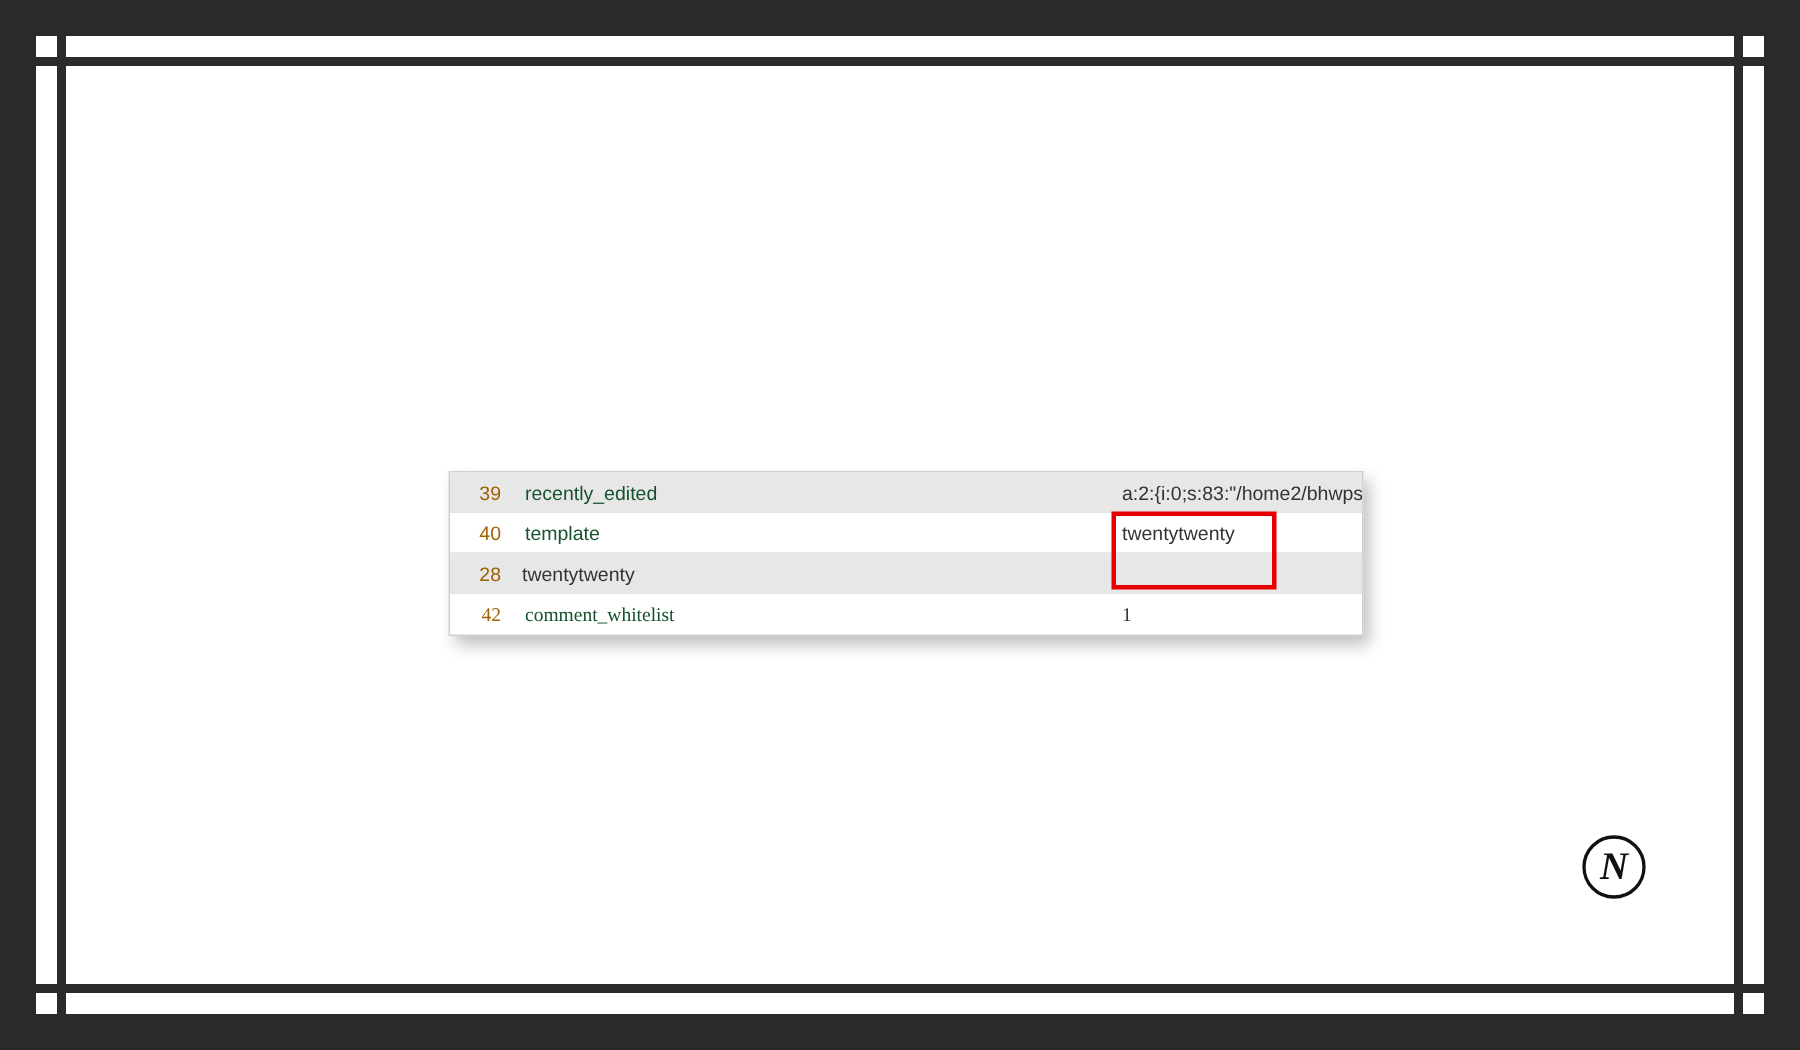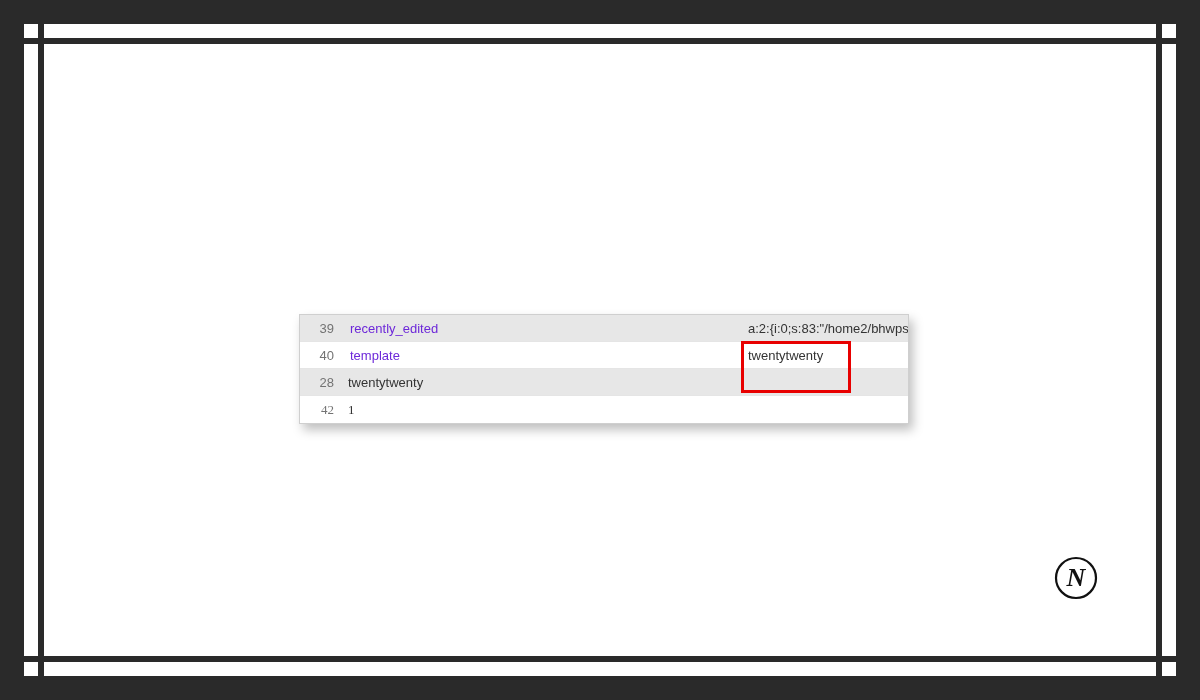--- a/index.html
+++ b/index.html
@@ -46,26 +46,26 @@
       align-items: center;
       height: 27px;
       border-bottom: 1px solid #e5e5e5;
     }
     .row:last-child { border-bottom: none; font-family: Liberation Serif, serif; }
     .row.shaded { background: #e7e7e7; }
     .cell-id {
       width: 44px;
       text-align: right;
       padding-right: 10px;
-      color: #737373;
+      color: #a16207;
     }
     .cell-key {
       width: 400px;
       padding-left: 6px;
-      color: #6d28d9;
+      color: #14532d;
     }
     .cell-val {
       flex: 1;
       padding-left: 4px;
       color: #333;
       white-space: nowrap;
       overflow: hidden;
     }
     .highlight-box {
       position: absolute;
@@ -112,20 +112,21 @@
       <div class="cell-id">40</div>
       <div class="cell-key">template</div>
       <div class="cell-val">twentytwenty</div>
     </div>
     <div class="row shaded">
       <div class="cell-id">28</div>
       <div class="cell-val">twentytwenty</div>
     </div>
     <div class="row">
       <div class="cell-id">42</div>
+      <div class="cell-key">comment_whitelist</div>
       <div class="cell-val">1</div>
     </div>
   </div>
 
   <div class="highlight-box"></div>
 
   <div class="logo-badge">
     <svg viewBox="0 0 44 44">
       <circle cx="22" cy="22" r="20" fill="none" stroke="#111" stroke-width="2.2"></circle>
       <text x="22" y="30" text-anchor="middle" font-family="Georgia, 'Times New Roman', serif" font-style="italic" font-weight="bold" font-size="26" fill="#111">N</text>

